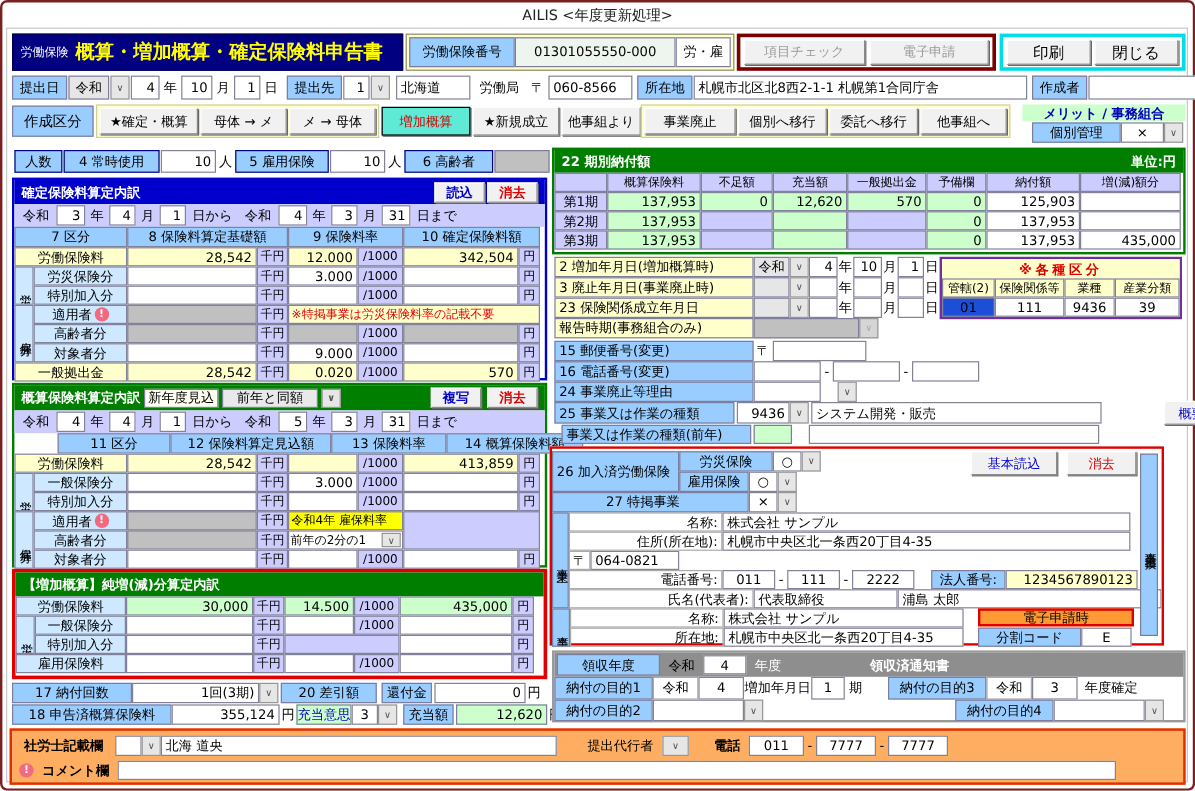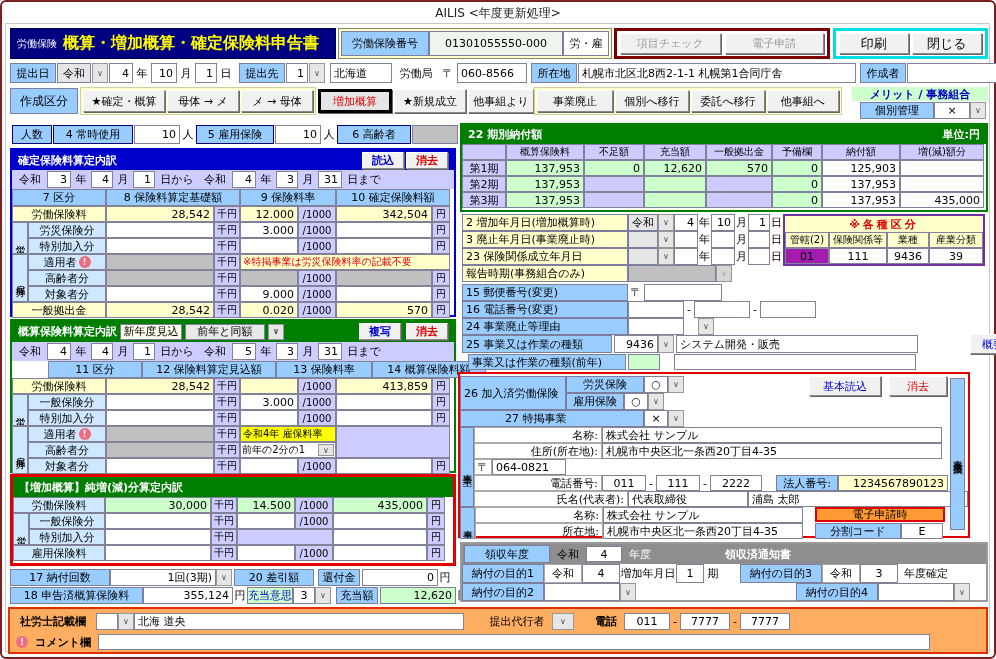--- a/index.html
+++ b/index.html
@@ -108,21 +108,21 @@
   <div class="c wf" style="width:100px;"></div>
 </div>
 
 <div class="abs c lb" style="left:10px; top:88px; width:68px; height:26px; font-size:12px;">作成区分</div>
 <div class="abs r yl" style="left:80px; top:87px; height:28px; padding:2px; gap:2px; border:1px solid #cfcf9f;">
   <div class="btn" style="width:82px;">★確定・概算</div>
   <div class="btn" style="width:72px;">母体 → メ</div>
   <div class="btn" style="width:72px;">メ → 母体</div>
 </div>
 <div class="abs r" style="left:316px; top:87px; height:28px; padding:2px; gap:2px;">
-  <div class="btn" style="width:74px; background:#e5e5e5; color:#dd0000; border:3px solid #000000;">増加概算</div>
+  <div class="btn" style="width:74px; background:#5eead4; color:#dd0000; border:1px solid #000000;">増加概算</div>
   <div class="btn" style="width:72px;">★新規成立</div>
   <div class="btn" style="width:66px;">他事組より</div>
 </div>
 <div class="abs r yl" style="left:534px; top:87px; height:28px; padding:2px; gap:2px; border:1px solid #cfcf9f;">
   <div class="btn" style="width:76px;">事業廃止</div>
   <div class="btn" style="width:74px;">個別へ移行</div>
   <div class="btn" style="width:74px;">委託へ移行</div>
   <div class="btn" style="width:72px;">他事組へ</div>
 </div>
 <div class="abs c gn txt" style="left:852px; top:87px; width:136px; height:14px; color:#0000bb; font-weight:bold;">メリット / 事務組合</div>
@@ -465,21 +465,21 @@
   <div class="dd dis"></div>
 </div>
 
 <div class="abs" style="left:783px; top:214px; width:202px; height:52px; border:2px solid #7030a0; background:#ffffcc;">
   <div class="c yl txt" style="height:16px; color:#dd0000; font-weight:bold; letter-spacing:3px;">※各種区分</div>
   <div class="grid" style="grid-template-columns:44px 58px 42px 54px; grid-auto-rows:16px;">
     <div class="yl small">管轄(2)</div>
     <div class="yl small">保険関係等</div>
     <div class="yl small">業種</div>
     <div class="yl small">産業分類</div>
-    <div style="background:#a21caf;">01</div>
+    <div style="background:#1d4ed8;">01</div>
     <div style="background:#fff;">111</div>
     <div style="background:#fff;">9436</div>
     <div style="background:#fff;">39</div>
   </div>
 </div>
 
 <div class="abs r" style="left:462px; top:284px; height:17px;">
   <div class="c lb leftal" style="width:166px;">15 郵便番号(変更)</div>
   <div class="c txt" style="width:16px;">〒</div>
   <div class="c wf" style="width:78px;"></div>
@@ -521,21 +521,21 @@
     <div class="btn blue-t" style="width:72px; height:20px; margin-left:125px;">基本読込</div>
     <div class="btn red-t" style="width:58px; height:20px; margin-left:8px;">消去</div>
   </div>
   <div class="r" style="height:17px;">
     <div style="width:106px;"></div>
     <div class="c lb" style="width:58px;">雇用保険</div>
     <div class="c wf" style="width:24px;">○</div>
     <div class="dd"></div>
   </div>
   <div class="r" style="height:17px;">
-    <div class="c lb leftal" style="width:184px;padding-left:44px;">27 特掲事業</div>
+    <div class="c lb leftal" style="width:164px;padding-left:44px;">27 特掲事業</div>
     <div class="c wf" style="width:24px;">×</div>
     <div class="dd"></div>
   </div>
 
   <div class="r" style="height:80px;">
     <div class="c lb vert" style="width:15px;">事業主</div>
     <div style="flex:1;">
       <div class="r" style="height:16px;">
         <div class="c num" style="width:128px; border-color:#aaa;">名称:</div>
         <div class="c wf leftal" style="width:340px;">株式会社 サンプル</div>

